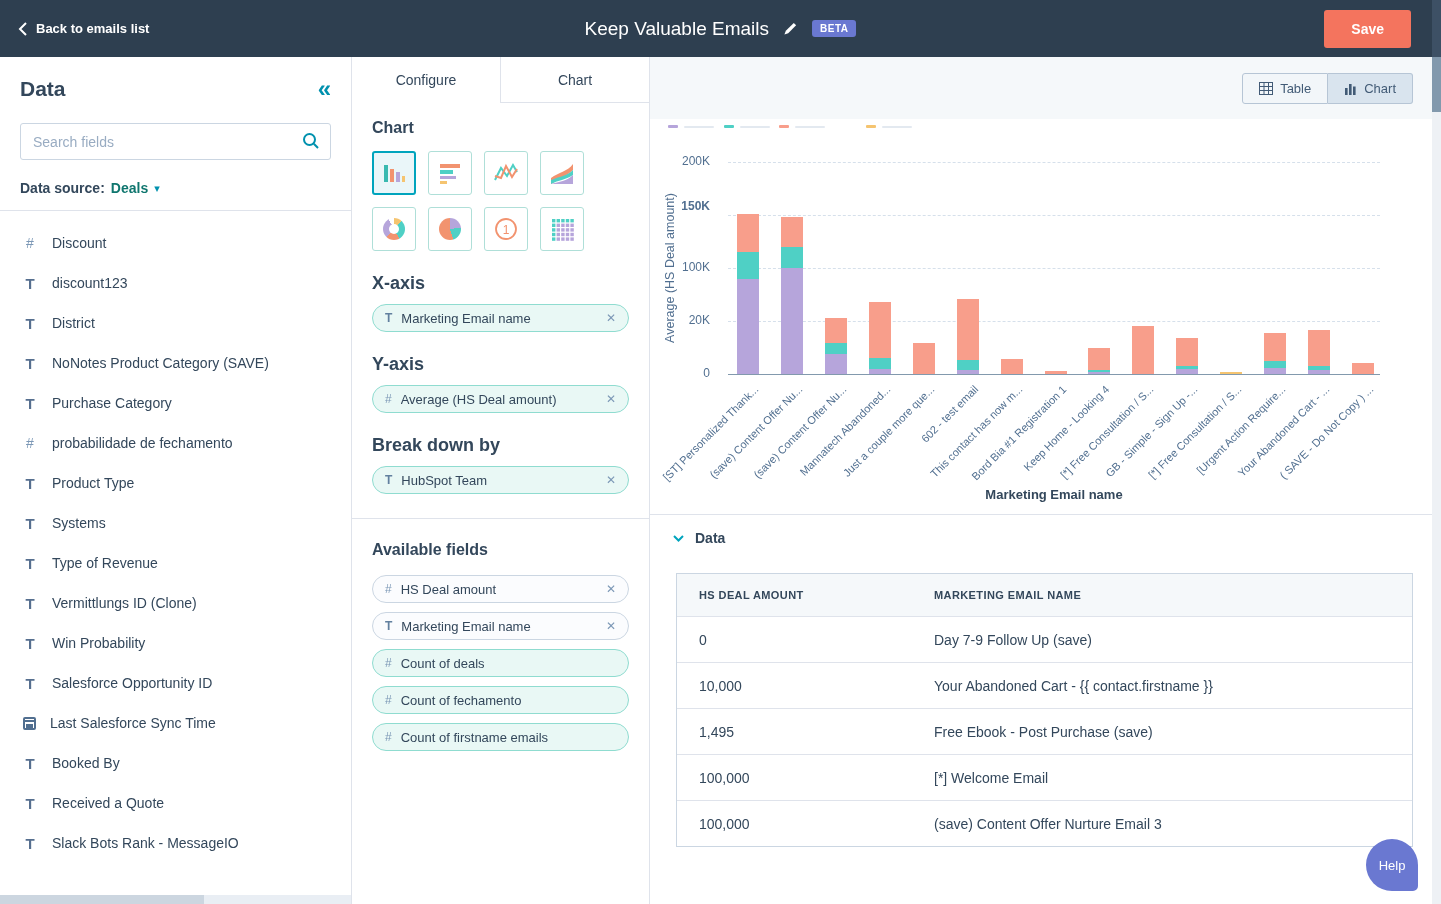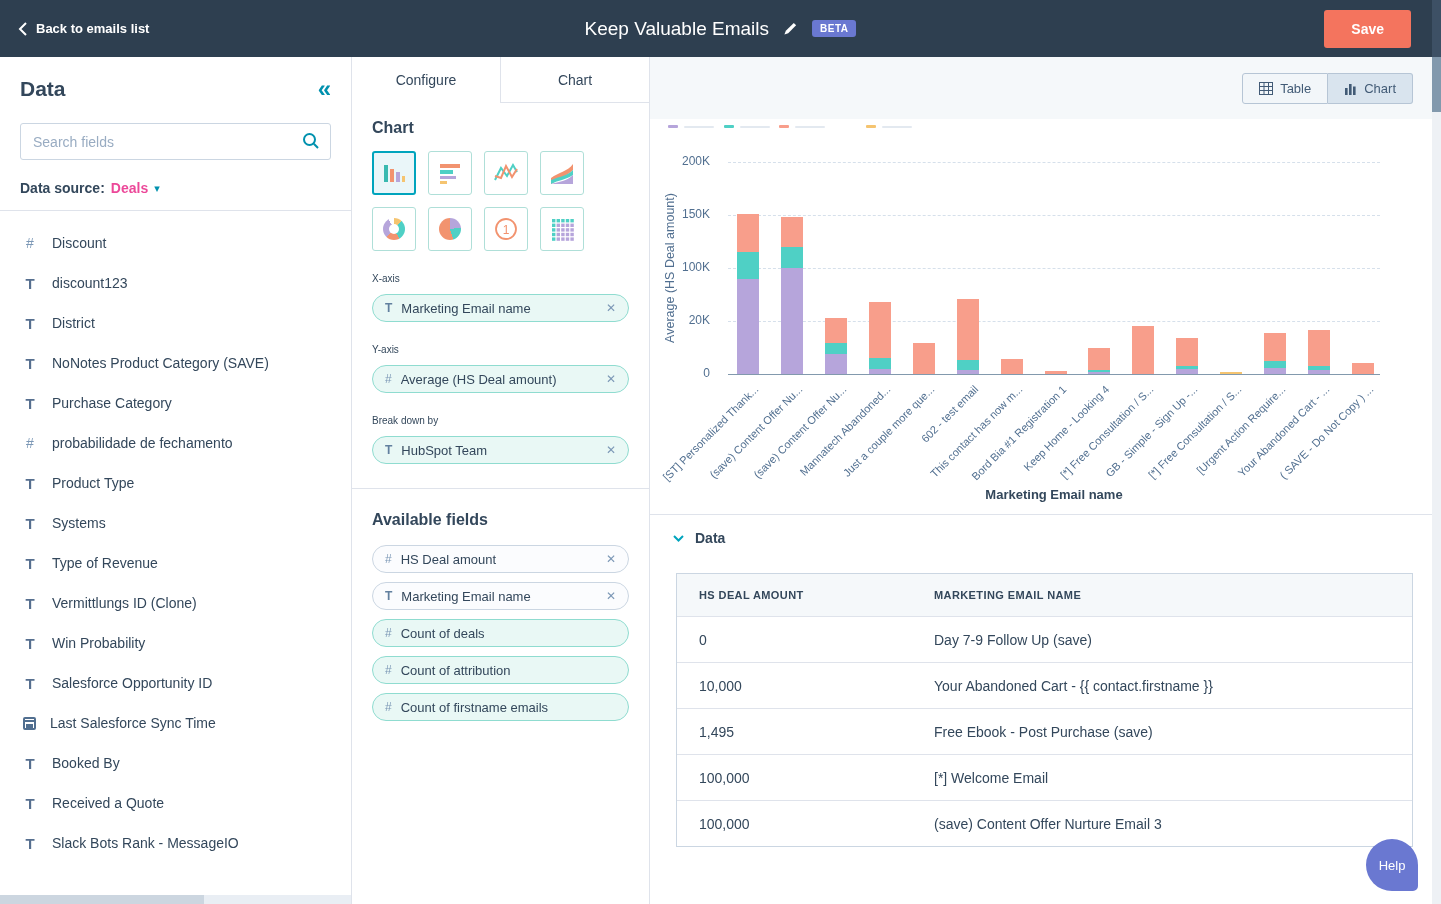--- a/index.html
+++ b/index.html
@@ -25,21 +25,21 @@
   .sidebar-top { padding:0 20px; }
   .sb-title-row { display:flex; align-items:center; justify-content:space-between; margin-top:20px; }
   .sb-title { font-size:21px; font-weight:bold; }
   .collapse { color:#0091ae; font-size:24px; font-weight:bold; cursor:pointer; line-height:1; }
   .search-box { margin-top:22px; position:relative; }
   .search-box input { width:100%; height:37px; border:1px solid #cbd6e2; border-radius:3px; padding:0 36px 0 12px; font-size:14px; font-family:inherit; color:#33475b; outline:none; }
   .search-box input::placeholder { color:#99acc2; }
   .search-ic { position:absolute; right:11px; top:9px; }
   .ds-row { margin:20px 0 14px; font-size:14px; display:flex; align-items:center; gap:6px; }
   .ds-label { font-weight:bold; }
-  .ds-value { color:#ec4899; font-weight:bold; cursor:pointer; }
+  .ds-value { color:#0f766e; font-weight:bold; cursor:pointer; }
   .ds-caret { color:#0091ae; font-size:11px; }
   .sb-divider { border-top:1px solid #dfe3eb; }
   .field-list { padding:12px 0 0 22px; overflow:hidden; flex:1; }
   .field-item { height:40px; display:flex; align-items:center; gap:14px; font-size:14px; cursor:grab; }
   .f-ic { width:16px; text-align:center; color:#7c98b6; font-size:14px; flex:none; }
   .f-ic.t { font-weight:bold; color:#566f8f; font-size:15px; }
   .cal { width:13px; height:13px; border:2px solid #516f90; border-radius:2px; position:relative; flex:none; margin-left:1px; }
   .cal:before { content:""; position:absolute; left:0; right:0; top:1px; height:2px; background:#516f90; }
   .cal:after { content:""; position:absolute; left:1px; top:5px; width:7px; height:4px;
     background:#516f90; box-shadow:0 0 0 0; }
@@ -50,21 +50,21 @@
   .config { width:298px; border-right:1px solid #dfe3eb; display:flex; flex-direction:column; background:#fff; }
   .tabs { display:flex; height:46px; flex:none; }
   .tab { flex:1; display:flex; align-items:center; justify-content:center; font-size:14px; cursor:pointer; color:#33475b; }
   .tab.active { font-weight:normal; }
   .tab.inactive { border-bottom:1px solid #dfe3eb; border-left:1px solid #dfe3eb; }
   .config-body { padding:0 20px; }
   .cfg-h { font-size:16px; font-weight:bold; margin:16px 0 0; }
   .chart-grid { display:grid; grid-template-columns:repeat(4,44px); gap:12px; margin-top:14px; }
   .ct-btn { width:44px; height:44px; border:1px solid #afdfd8; border-radius:3px; background:#fff; display:flex; align-items:center; justify-content:center; cursor:pointer; padding:0; }
   .ct-btn.selected { border:2px solid #00a4bd; background:#eaf6f9; }
-  .axis-label { font-size:10px; font-weight:normal; margin:22px 0 10px; }
+  .axis-label { font-size:18px; font-weight:bold; margin:22px 0 10px; }
   .pill { height:28px; border-radius:14px; display:flex; align-items:center; padding:0 12px; font-size:13px; gap:9px; cursor:grab; }
   .pill.mint { background:#e9f8f5; border:1px solid #8fdcd0; }
   .pill.gray { background:#fbfcfe; border:1px solid #cbd6e2; }
   .pill-glyph { color:#7c98b6; font-size:12px; flex:none; }
   .pill-glyph.t { font-weight:bold; color:#62809f; }
   .pill-label { flex:1; white-space:nowrap; overflow:hidden; }
   .pill-x { color:#7c98b6; font-size:12px; cursor:pointer; flex:none; }
   .cfg-divider { border-top:1px solid #dfe3eb; margin-top:24px; }
   .avail-list { display:flex; flex-direction:column; gap:9px; margin-top:16px; }
 
@@ -344,21 +344,21 @@
             <span class="pill-glyph t">T</span>
             <span class="pill-label">Marketing Email name</span>
             <span class="pill-x">✕</span>
           </div>
           <div class="pill mint">
             <span class="pill-glyph">#</span>
             <span class="pill-label">Count of deals</span>
           </div>
           <div class="pill mint">
             <span class="pill-glyph">#</span>
-            <span class="pill-label">Count of attribution</span>
+            <span class="pill-label">Count of fechamento</span>
           </div>
           <div class="pill mint">
             <span class="pill-glyph">#</span>
             <span class="pill-label">Count of firstname emails</span>
           </div>
         </div>
     </div>
   </div>
 
   <div class="main">
@@ -390,21 +390,21 @@
         <div class="leg-sliver" style="left: 34px; top: 7px; width: 30px; height: 2px; background: rgb(227, 233, 240);"></div>
         <div class="leg-sliver" style="left: 74px; top: 6px; width: 10px; background: rgb(79, 208, 197);"></div>
         <div class="leg-sliver" style="left: 90px; top: 7px; width: 30px; height: 2px; background: rgb(227, 233, 240);"></div>
         <div class="leg-sliver" style="left: 129px; top: 6px; width: 10px; background: rgb(248, 158, 139);"></div>
         <div class="leg-sliver" style="left: 145px; top: 7px; width: 30px; height: 2px; background: rgb(227, 233, 240);"></div>
         <div class="leg-sliver" style="left: 216px; top: 6px; width: 10px; background: rgb(245, 196, 112);"></div>
         <div class="leg-sliver" style="left: 232px; top: 7px; width: 30px; height: 2px; background: rgb(227, 233, 240);"></div>
         <div class="grid-line" style="left: 78px; top: 43px; width: 652px;"></div>
         <div class="ytick" style="left: 0px; top: 35px;">200K</div>
         <div class="grid-line" style="left: 78px; top: 96px; width: 652px;"></div>
-        <div class="ytick" style="left: 0px; top: 88px;">150K</div>
+        <div class="ytick" style="left: 0px; top: 80px; font-weight: bold;">150K</div>
         <div class="grid-line" style="left: 78px; top: 149px; width: 652px;"></div>
         <div class="ytick" style="left: 0px; top: 141px;">100K</div>
         <div class="grid-line" style="left: 78px; top: 202px; width: 652px;"></div>
         <div class="ytick" style="left: 0px; top: 194px;">20K</div>
         <div class="base-line" style="left: 78px; top: 255px; width: 652px;"></div>
         <div class="ytick" style="left: 0px; top: 247px;">0</div>
         <div class="ylab" style="left: 20px; top: 149px;">Average (HS Deal amount)</div>
         <div class="bar" style="left: 87px; bottom: 140px;">
           <div class="seg" style="height: 95.4px; background: rgb(182, 165, 219);"></div>
           <div class="seg" style="height: 26.5px; background: rgb(79, 208, 197);"></div>

